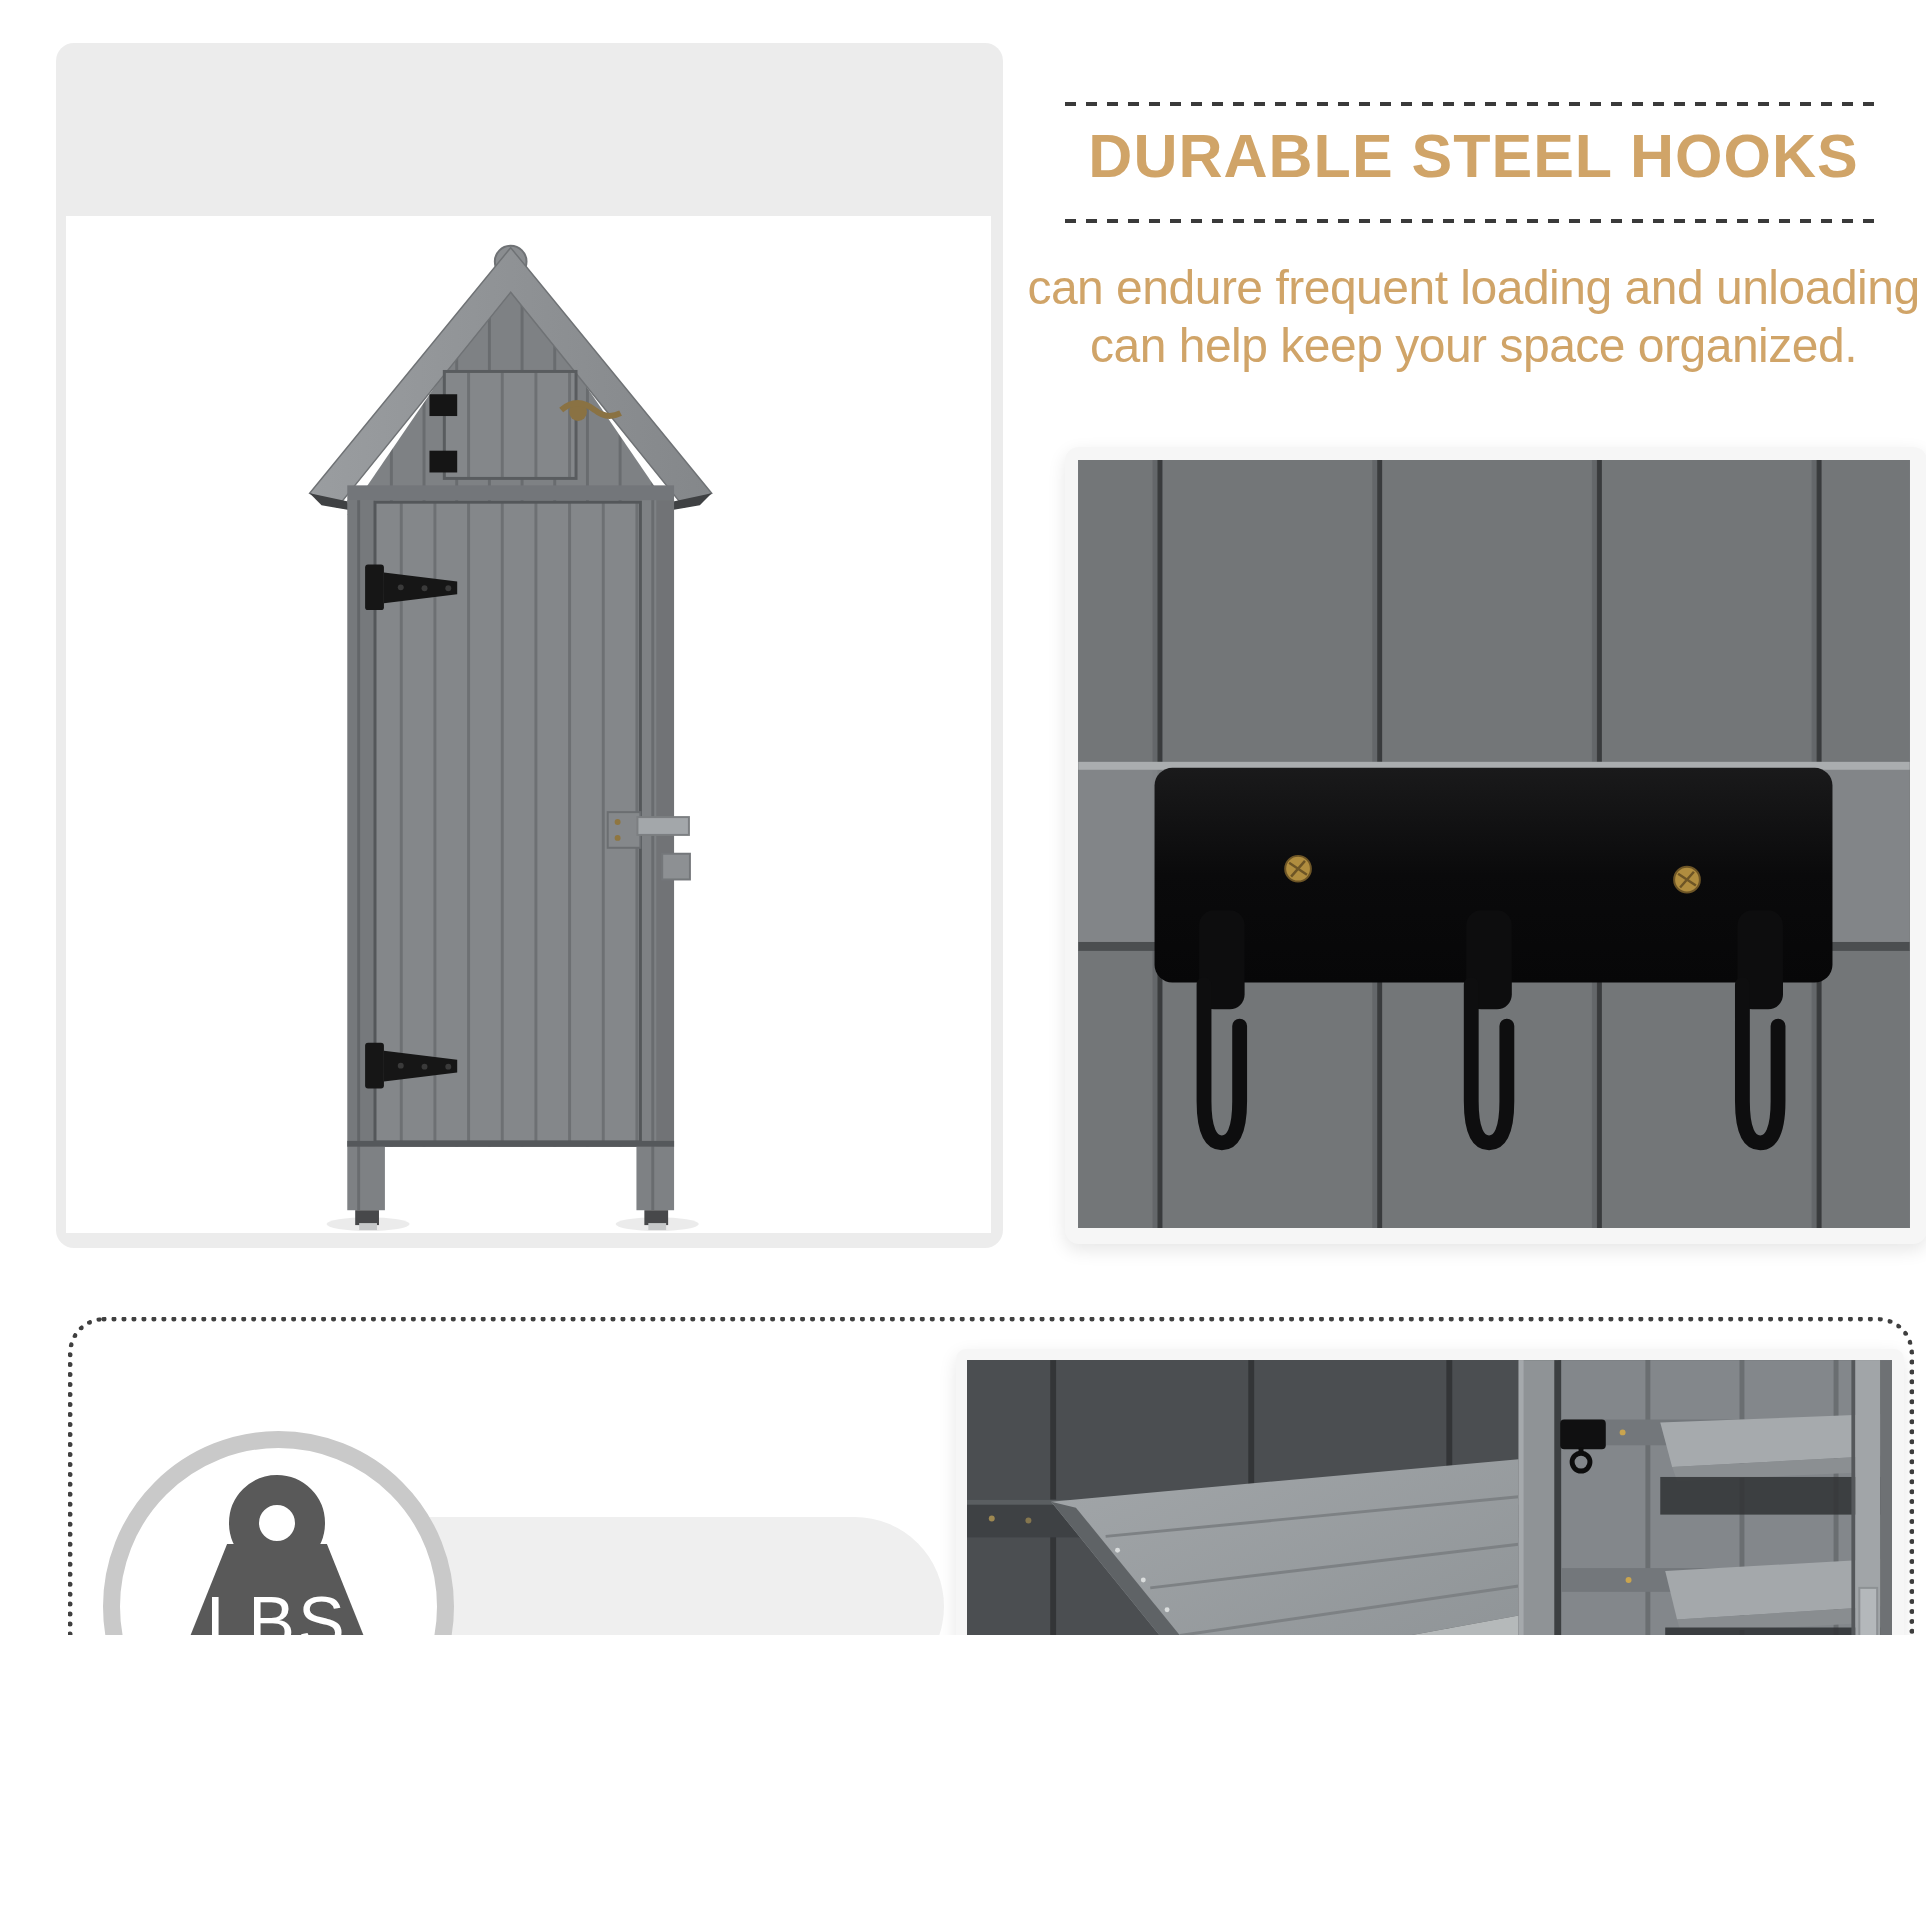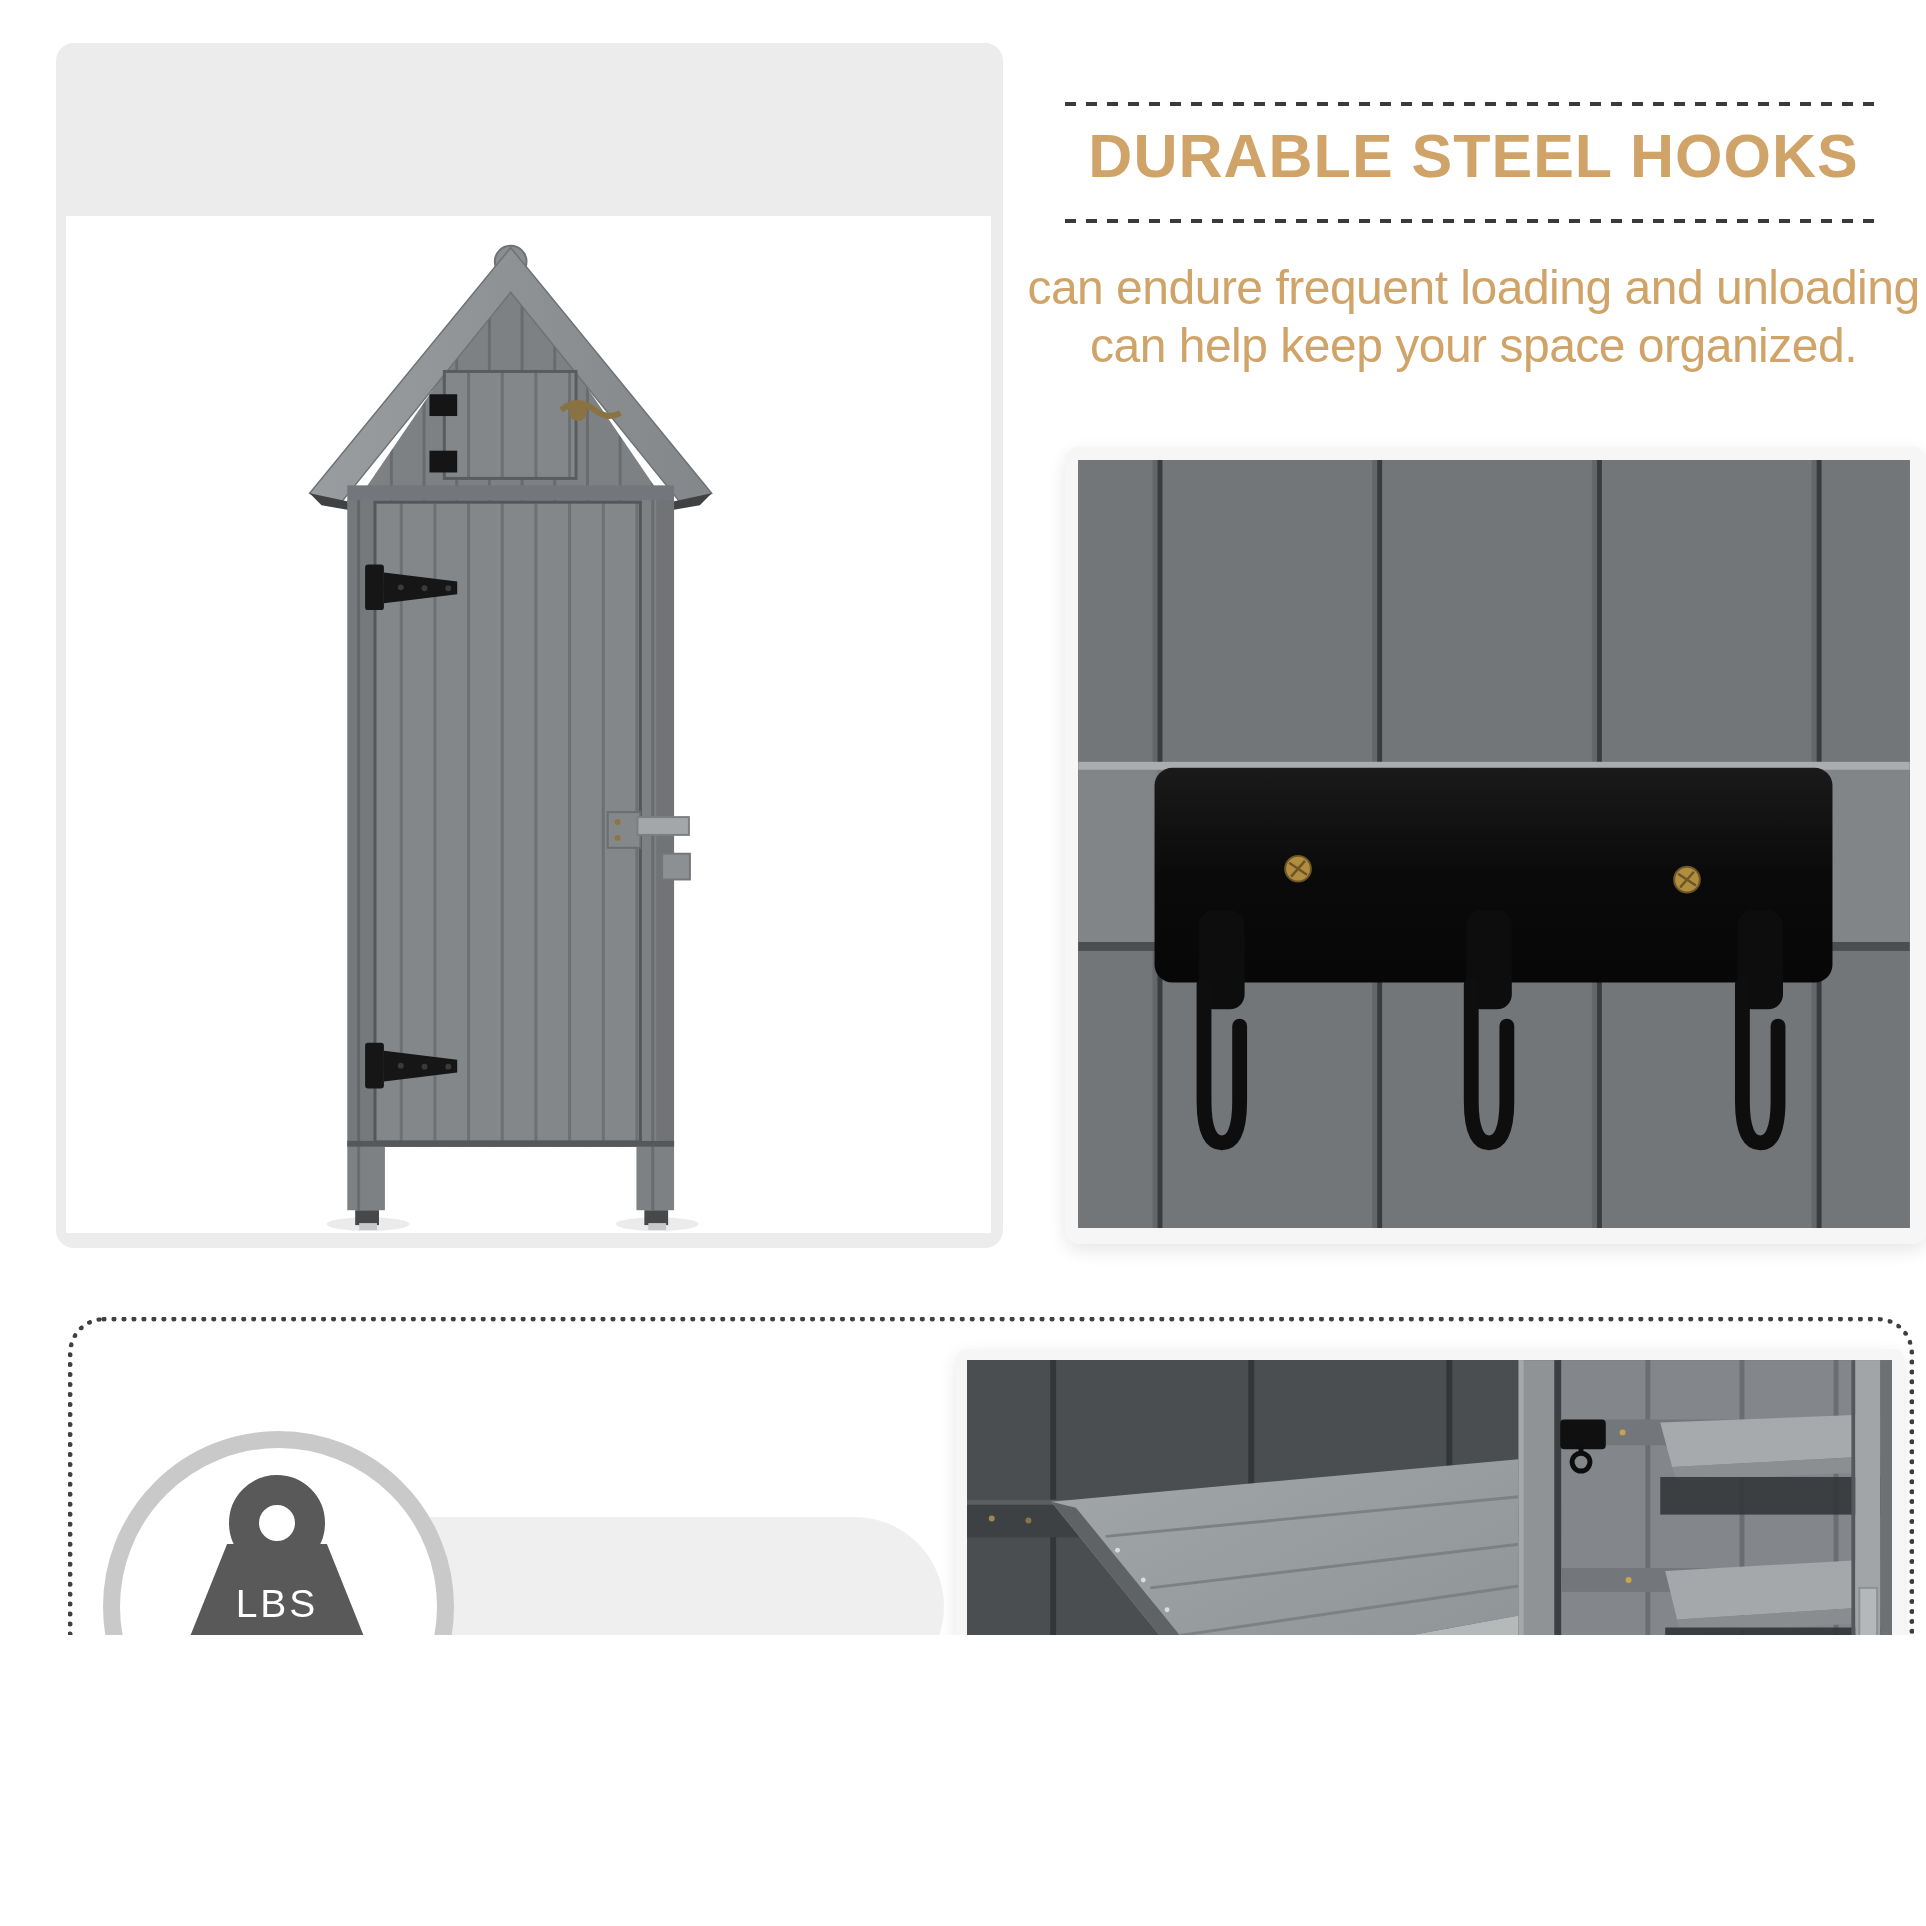--- a/index.html
+++ b/index.html
@@ -38,21 +38,21 @@
         border-radius:0 90px 90px 0;z-index:1;}
   .weight-label{left:436px;top:1517px;width:465px;height:179px;display:flex;align-items:center;
         color:#d0a468;font-size:57px;font-weight:700;letter-spacing:-1px;z-index:3;}
   .weight-ring{left:75px;top:1431px;width:317px;height:317px;border:17px solid #c9c9c9;
         border-radius:50%;background:#ffffff;z-index:2;}
   .weight-handle{left:201px;top:1475px;width:36px;height:36px;border:30px solid #595959;
         border-radius:50%;background:#ffffff;z-index:3;}
   .weight-body{left:145px;top:1544px;width:208px;height:150px;background:#595959;z-index:3;
         clip-path:polygon(26% 0,74% 0,100% 90%,97% 100%,3% 100%,0 90%);}
   .weight-lbs{left:145px;top:1582px;width:208px;text-align:center;color:#ffffff;
-        font-size:39px;letter-spacing:3px;z-index:4;}
+        font-size:70px;letter-spacing:3px;z-index:4;}
 </style>
 </head>
 <body>
 
 <div id="canvas">
 
   <div class="abs left-card">
     <div class="abs left-photo">
       <svg width="925" height="1017" viewBox="0 0 934 1027">
         <defs>

